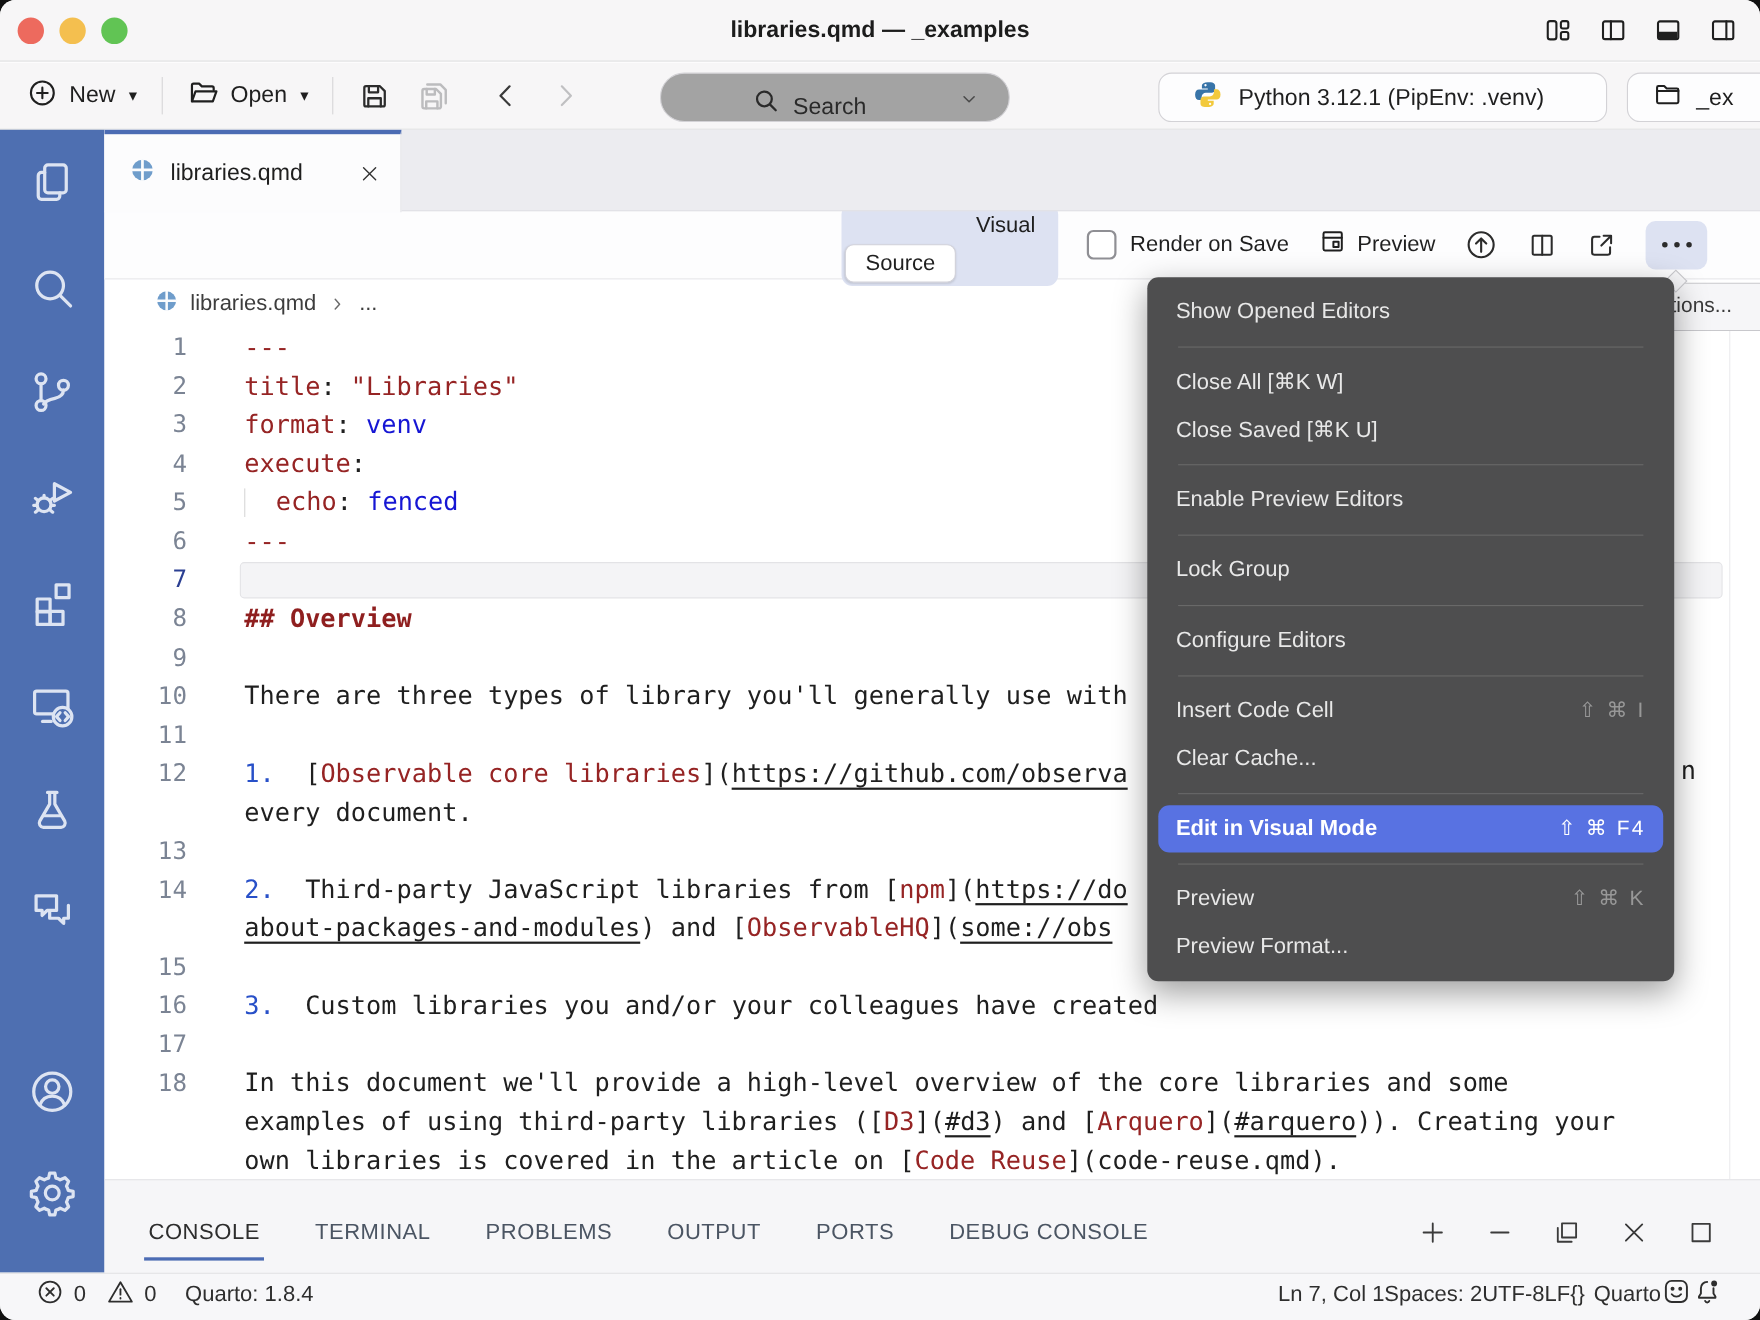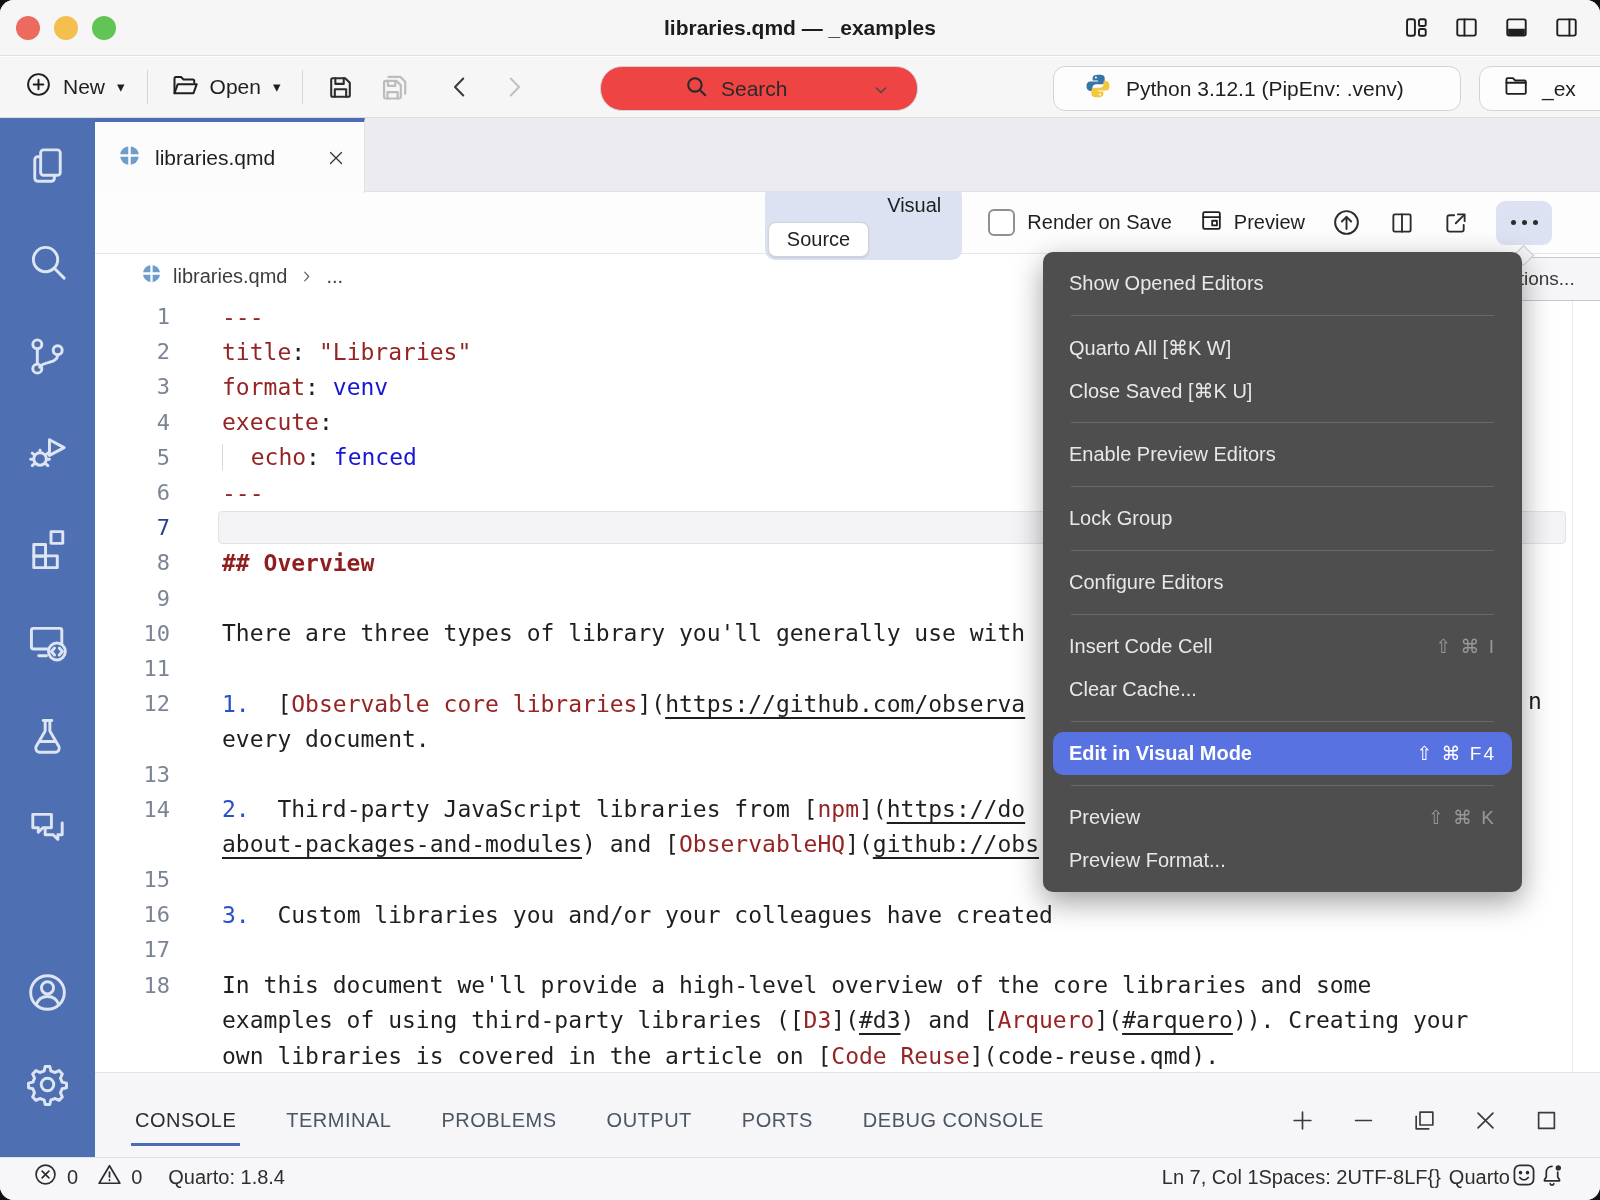--- a/index.html
+++ b/index.html
@@ -21,22 +21,22 @@
   
   .toolbar{position:absolute;left:0;top:57px;right:0;height:61px;background:#f7f6f7;border-bottom:1px solid #dddcde;
     display:flex;align-items:center;padding-left:24px;}
   .tbtn{display:flex;align-items:center;gap:10px;font-size:21px;color:#1f1f1f;}
   .caret{font-size:15px;color:#1f1f1f;margin-left:2px;}
   .vsep{width:1px;height:34px;background:#d6d5d7;margin:0 22px;}
   .iconbtn{display:flex;align-items:center;justify-content:center;margin-right:22px;color:#2c2c2c;}
   .iconbtn.disabled{color:#bcbcbe;}
   .navbtn{margin:0 12px;color:#3a3a3a;}
   .navbtn.disabled{color:#c0c0c2;}
-  .searchbox{position:absolute;left:600px;top:9px;width:318px;height:45px;background:#ef4444;border:1px solid #d3d2d6;
-    border-radius:22px;display:flex;align-items:center;padding-left:82px;font-size:21px;color:#2a2a2a;gap:12px;}
+  .searchbox{position:absolute;left:600px;top:9px;width:318px;height:45px;background:#a3a3a3;border:1px solid #d3d2d6;
+    border-radius:22px;display:flex;align-items:flex-end;padding-left:82px;font-size:21px;color:#2a2a2a;gap:12px;}
   .searchbox .chev{position:absolute;right:26px;top:13px;color:#4a4a4a;}
   .interp{position:absolute;left:1053px;top:9px;width:408px;height:45px;background:#fdfdfe;border:1px solid #d3d2d6;
     border-radius:12px;display:flex;align-items:center;padding-left:30px;gap:14px;font-size:21px;color:#1f1f1f;}
   .wsbtn{position:absolute;left:1479px;top:9px;width:160px;height:45px;background:#fdfdfe;border:1px solid #d3d2d6;
     border-radius:12px;display:flex;align-items:center;padding-left:22px;gap:12px;font-size:21px;color:#1f1f1f;}
 
   
   .activitybar{position:absolute;left:0;top:118px;width:95px;bottom:43px;background:#4e6fb1;}
   .ab-icon{position:absolute;left:24px;color:#dde4f2;display:flex;}
 
@@ -415,21 +415,21 @@
           <div class="crow">
             <span class="ln">13</span>
             <span class="lc"></span>
           </div>
           <div class="crow">
             <span class="ln">14</span>
             <span class="lc"><span class="sg-n">2.</span><span class="sg-p">  Third-party JavaScript libraries from [</span><span class="sg-m">npm</span><span class="sg-p">](</span><span class="sg-u">https://do</span></span>
           </div>
           <div class="crow">
             <span class="ln"></span>
-            <span class="lc"><span class="sg-u">about-packages-and-modules</span><span class="sg-p">) and [</span><span class="sg-m">ObservableHQ</span><span class="sg-p">](</span><span class="sg-u">github://obs</span></span>
+            <span class="lc"><span class="sg-u">about-packages-and-modules</span><span class="sg-p">) and [</span><span class="sg-m">ObservableHQ</span><span class="sg-p">](</span><span class="sg-u">some://obs</span></span>
           </div>
           <div class="crow">
             <span class="ln">15</span>
             <span class="lc"></span>
           </div>
           <div class="crow">
             <span class="ln">16</span>
             <span class="lc"><span class="sg-n">3.</span><span class="sg-p">  Custom libraries you and/or your colleagues have created</span></span>
           </div>
           <div class="crow">
@@ -457,21 +457,21 @@
 
   <div class="tooltip">More Actions...</div>
   <div class="notch"></div>
 
   <div class="ctxmenu">
       <div class="mi">
         <span>Show Opened Editors</span>
       </div>
       <div class="msep"></div>
       <div class="mi">
-        <span>Quarto All [⌘K W]</span>
+        <span>Close All [⌘K W]</span>
       </div>
       <div class="mi">
         <span>Close Saved [⌘K U]</span>
       </div>
       <div class="msep"></div>
       <div class="mi">
         <span>Enable Preview Editors</span>
       </div>
       <div class="msep"></div>
       <div class="mi">

